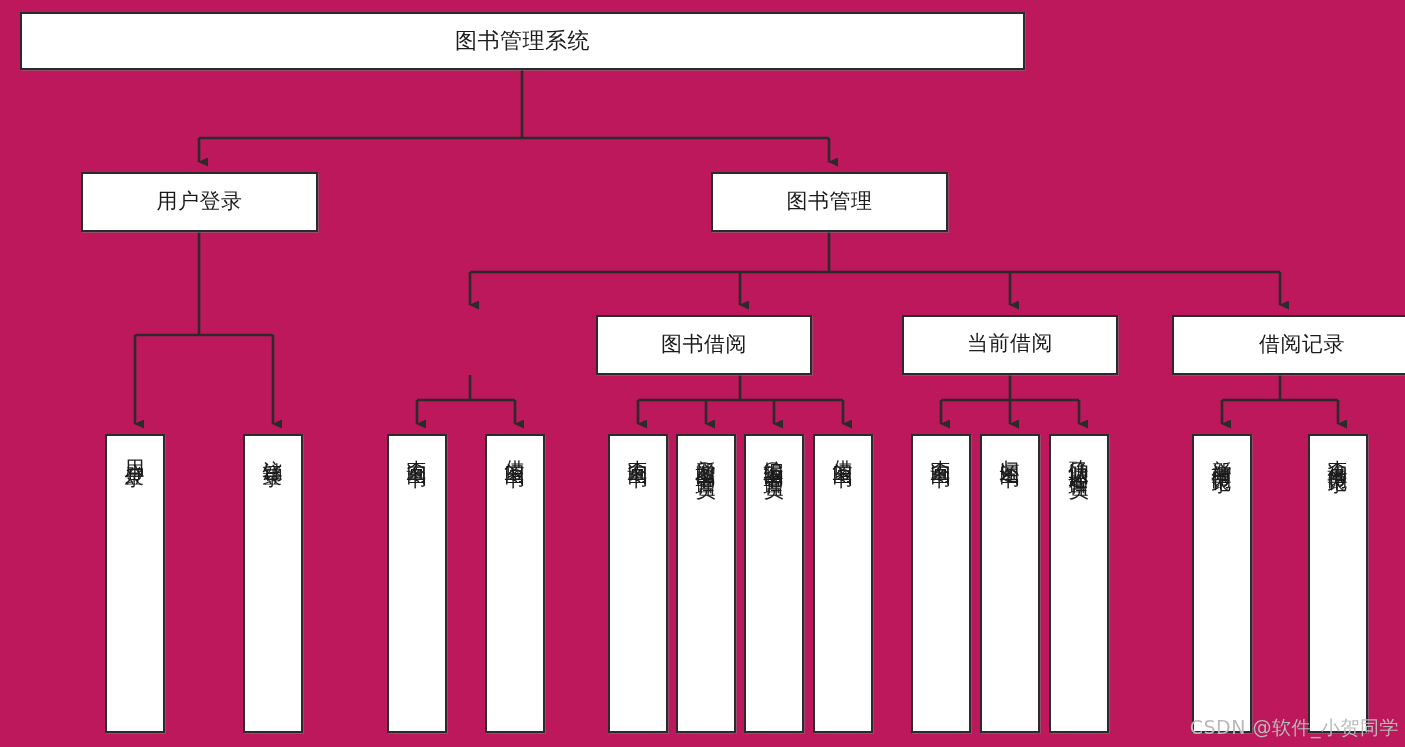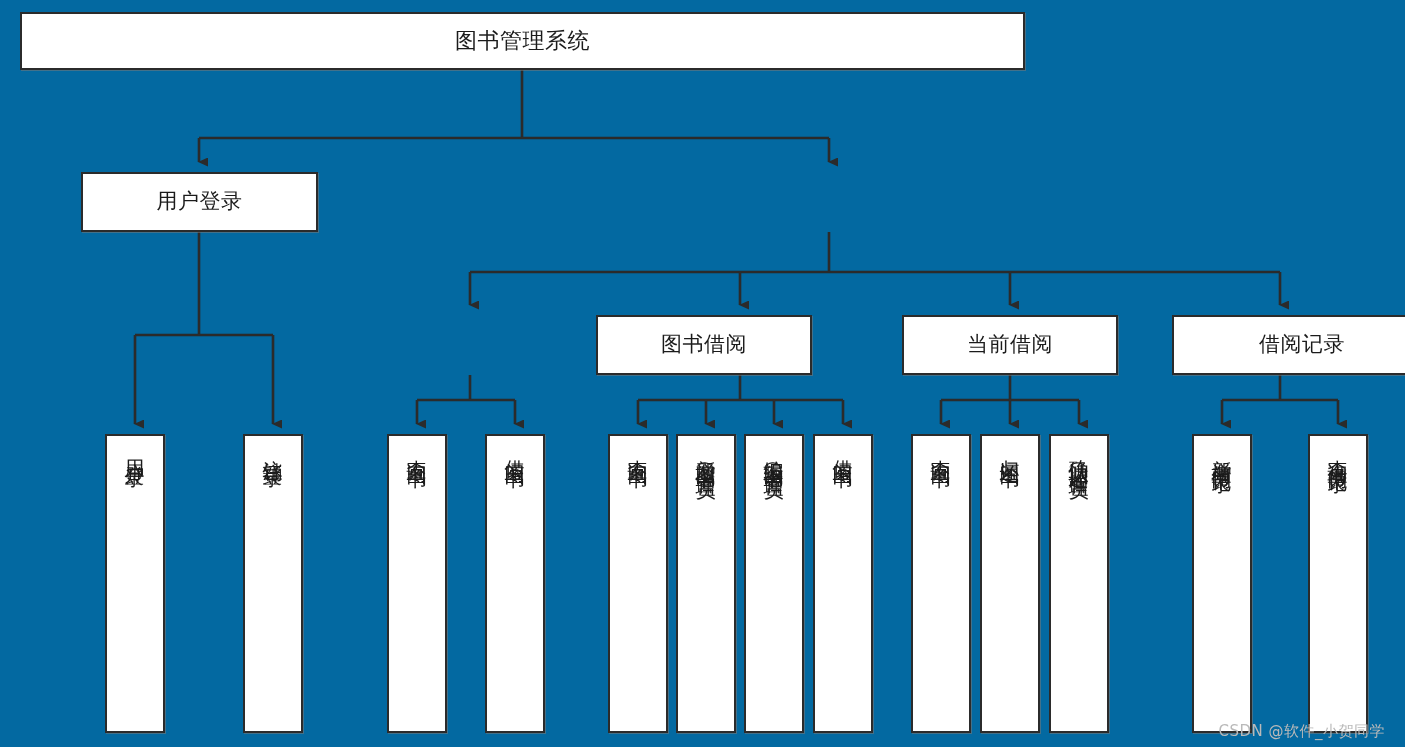--- a/index.html
+++ b/index.html
@@ -8,21 +8,21 @@
     padding: 0;
     background: #ffffff;
   }
   body {
     font-family: "DejaVu Sans", "Liberation Sans", sans-serif;
   }
   #diagram-root {
     position: relative;
     width: 1405px;
     height: 747px;
-    background: #0369a1;
+    background: #be185d;
     overflow: hidden;
   }
   svg.edges {
     position: absolute;
     left: 0;
     top: 0;
     width: 1405px;
     height: 747px;
     pointer-events: none;
   }
@@ -57,23 +57,23 @@
   }
   .node.vert .label {
     writing-mode: vertical-rl;
     text-orientation: upright;
     font-size: 20px;
     letter-spacing: 3px;
     line-height: 1;
   }
   .watermark {
     position: absolute;
-    right: 20px;
+    right: 6px;
     bottom: 6px;
-    font-size: 15px;
+    font-size: 19px;
     color: #b9b9b9;
     white-space: nowrap;
     letter-spacing: 0.5px;
     font-family: "DejaVu Sans", "Liberation Sans", sans-serif;
   }
 </style>
 </head>
 <body>
 
 <div id="diagram-root">
@@ -128,25 +128,28 @@
     </g>
   </svg>
 
   <div class="node horiz root" style="left:20px; top:12px; width:1005px; height:58px;">
     <span class="label">图书管理系统</span>
   </div>
 
   <div class="node horiz" style="left:81px; top:172px; width:237px; height:60px;">
     <span class="label">用户登录</span>
   </div>
+  <div class="node horiz" style="left:711px; top:172px; width:237px; height:60px;">
+    <span class="label">图书管理</span>
+  </div>
 
   <div class="node horiz" style="left:596px; top:315px; width:216px; height:60px;">
     <span class="label">图书借阅</span>
   </div>
-  <div class="node horiz" style="left:902px; top:315px; width:216px; height:60px;">
+  <div class="node horiz" style="left:902px; top:315px; width:216px; height:60px;font-family:Liberation Mono, monospace;">
     <span class="label">当前借阅</span>
   </div>
   <div class="node horiz" style="left:1172px; top:315px; width:260px; height:60px;">
     <span class="label">借阅记录</span>
   </div>
 
   <div class="node vert" style="left:105px; top:434px; width:60px; height:299px;">
     <span class="label">用户登录</span>
   </div>
   <div class="node vert" style="left:243px; top:434px; width:60px; height:299px;">

